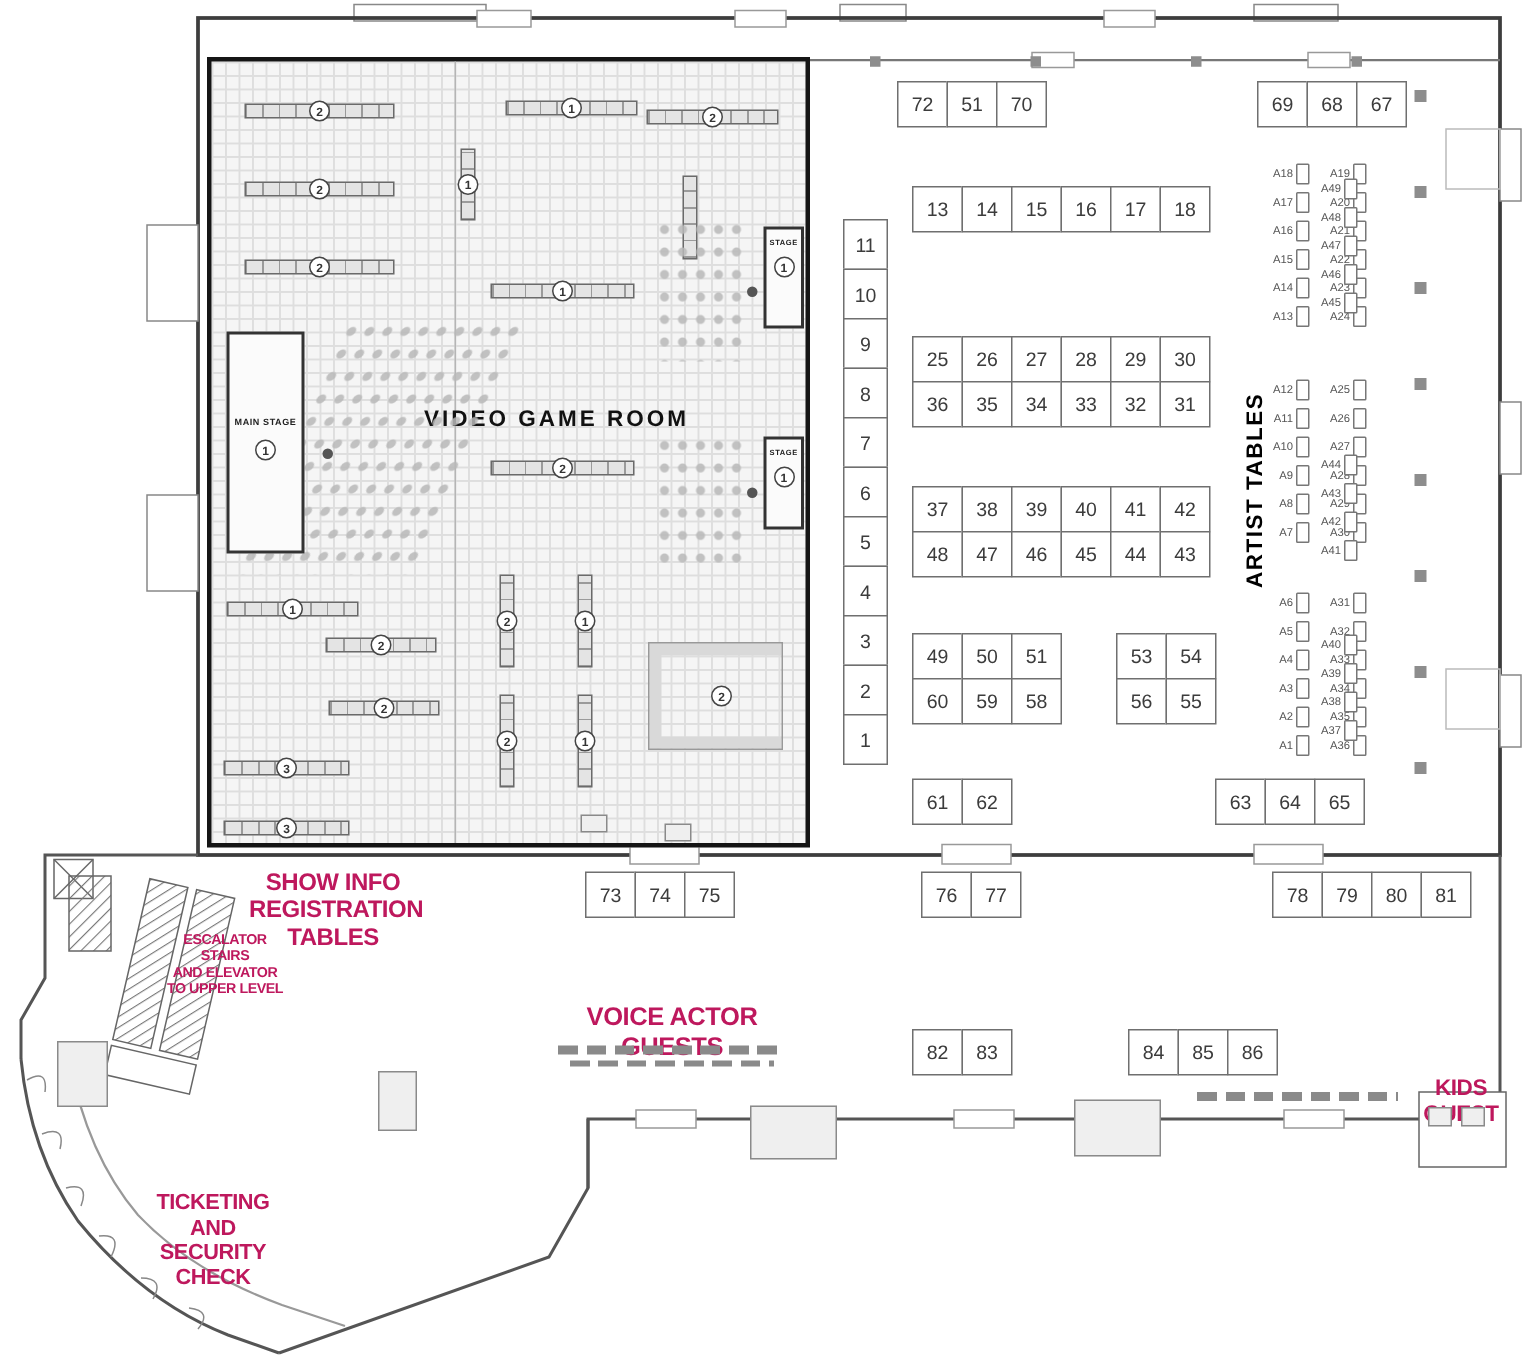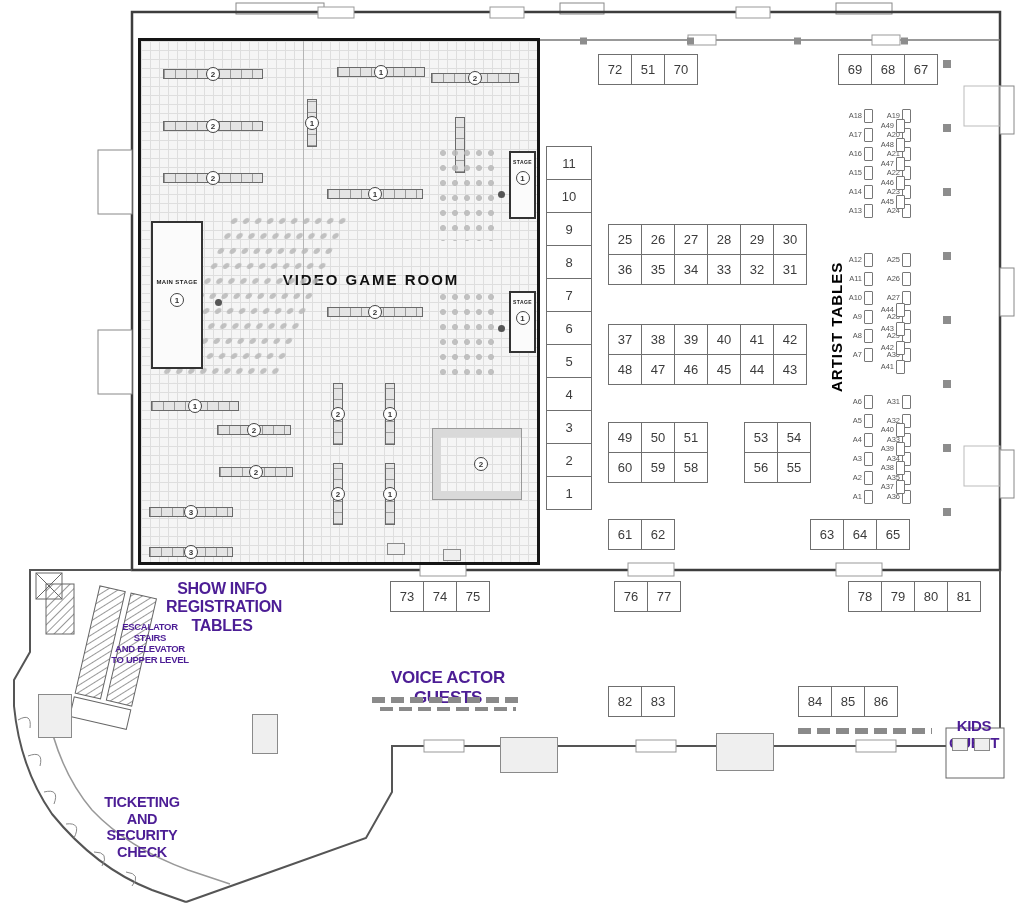--- a/index.html
+++ b/index.html
@@ -33,34 +33,34 @@
   .stagebox .stage-label{font-size:5px}
   .mainstage .circ,.stagebox .circ{position:static;transform:none}
   .ushape{position:absolute;border:8px solid #d9d9d9;border-right:none;outline:1px solid #999;background:transparent}
 
   
   .cellrow{position:absolute;display:flex}
   .cell{width:34px;height:31px;border:1px solid #6f6f6f;margin-left:-1px;background:#fff;
     display:flex;align-items:center;justify-content:center;font-size:13px;color:#3c3c3c}
   .cellrow .cell:first-child{margin-left:0}
   .cellcol{position:absolute;display:flex;flex-direction:column}
-  .cellcol .cell{width:46px;height:34px;margin-left:0;margin-top:-1px}
+  .cellcol .cell{width:30px;height:34px;margin-left:16px;margin-top:-1px}
   .cellcol .cell:first-child{margin-top:0}
 
   
   .artcol{position:absolute;display:flex;flex-direction:column}
   .artgroup{display:flex;flex-direction:column}
   .artrow{display:flex;align-items:center;height:19px}
   .artlabel{font-size:7.5px;color:#555;width:18px;text-align:right;margin-right:2px}
   .arttable{width:9px;height:14px;border:1px solid #777;background:#fff;border-radius:1px}
   .vlabel{position:absolute;left:828px;top:392px;transform:rotate(-90deg);transform-origin:0 0;
     font-weight:bold;font-size:15px;letter-spacing:1px;color:#000;white-space:nowrap}
 
   
-  .blabel{position:absolute;font-weight:bold;color:#4c1d95;white-space:pre-line;text-align:center;
+  .blabel{position:absolute;font-weight:bold;color:#be185d;white-space:pre-line;text-align:center;
     line-height:1.15;letter-spacing:-0.3px}
 
   .dashrow{position:absolute;background:repeating-linear-gradient(90deg,#8a8a8a 0 13px,transparent 13px 19px)}
   .furn{position:absolute;border:1px solid #8a8a8a;background:#efefef}
 </style>
 </head>
 <body>
 
 <div id="plan">
 
@@ -229,20 +229,28 @@
       <div class="cell">72</div>
       <div class="cell">51</div>
       <div class="cell">70</div>
     </div>
   <div class="cellrow" style="left:838px;top:54px">
       <div class="cell">69</div>
       <div class="cell">68</div>
       <div class="cell">67</div>
     </div>
 
+  <div class="cellrow" style="left:608px;top:124px">
+      <div class="cell">13</div>
+      <div class="cell">14</div>
+      <div class="cell">15</div>
+      <div class="cell">16</div>
+      <div class="cell">17</div>
+      <div class="cell">18</div>
+    </div>
 
   <div class="cellrow" style="left:608px;top:224px">
       <div class="cell">25</div>
       <div class="cell">26</div>
       <div class="cell">27</div>
       <div class="cell">28</div>
       <div class="cell">29</div>
       <div class="cell">30</div>
     </div>
   <div class="cellrow" style="left:608px;top:254px">
@@ -313,21 +321,21 @@
       <div class="cell">78</div>
       <div class="cell">79</div>
       <div class="cell">80</div>
       <div class="cell">81</div>
     </div>
 
   <div class="cellrow" style="left:608px;top:686px">
       <div class="cell">82</div>
       <div class="cell">83</div>
     </div>
-  <div class="cellrow" style="left:798px;top:686px">
+  <div class="cellrow" style="left:752px;top:686px">
       <div class="cell">84</div>
       <div class="cell">85</div>
       <div class="cell">86</div>
     </div>
 
   <div class="vlabel">ARTIST TABLES</div>
 
   <div class="artcol" style="left:844px;top:106px">
     <div class="artgroup">
 

